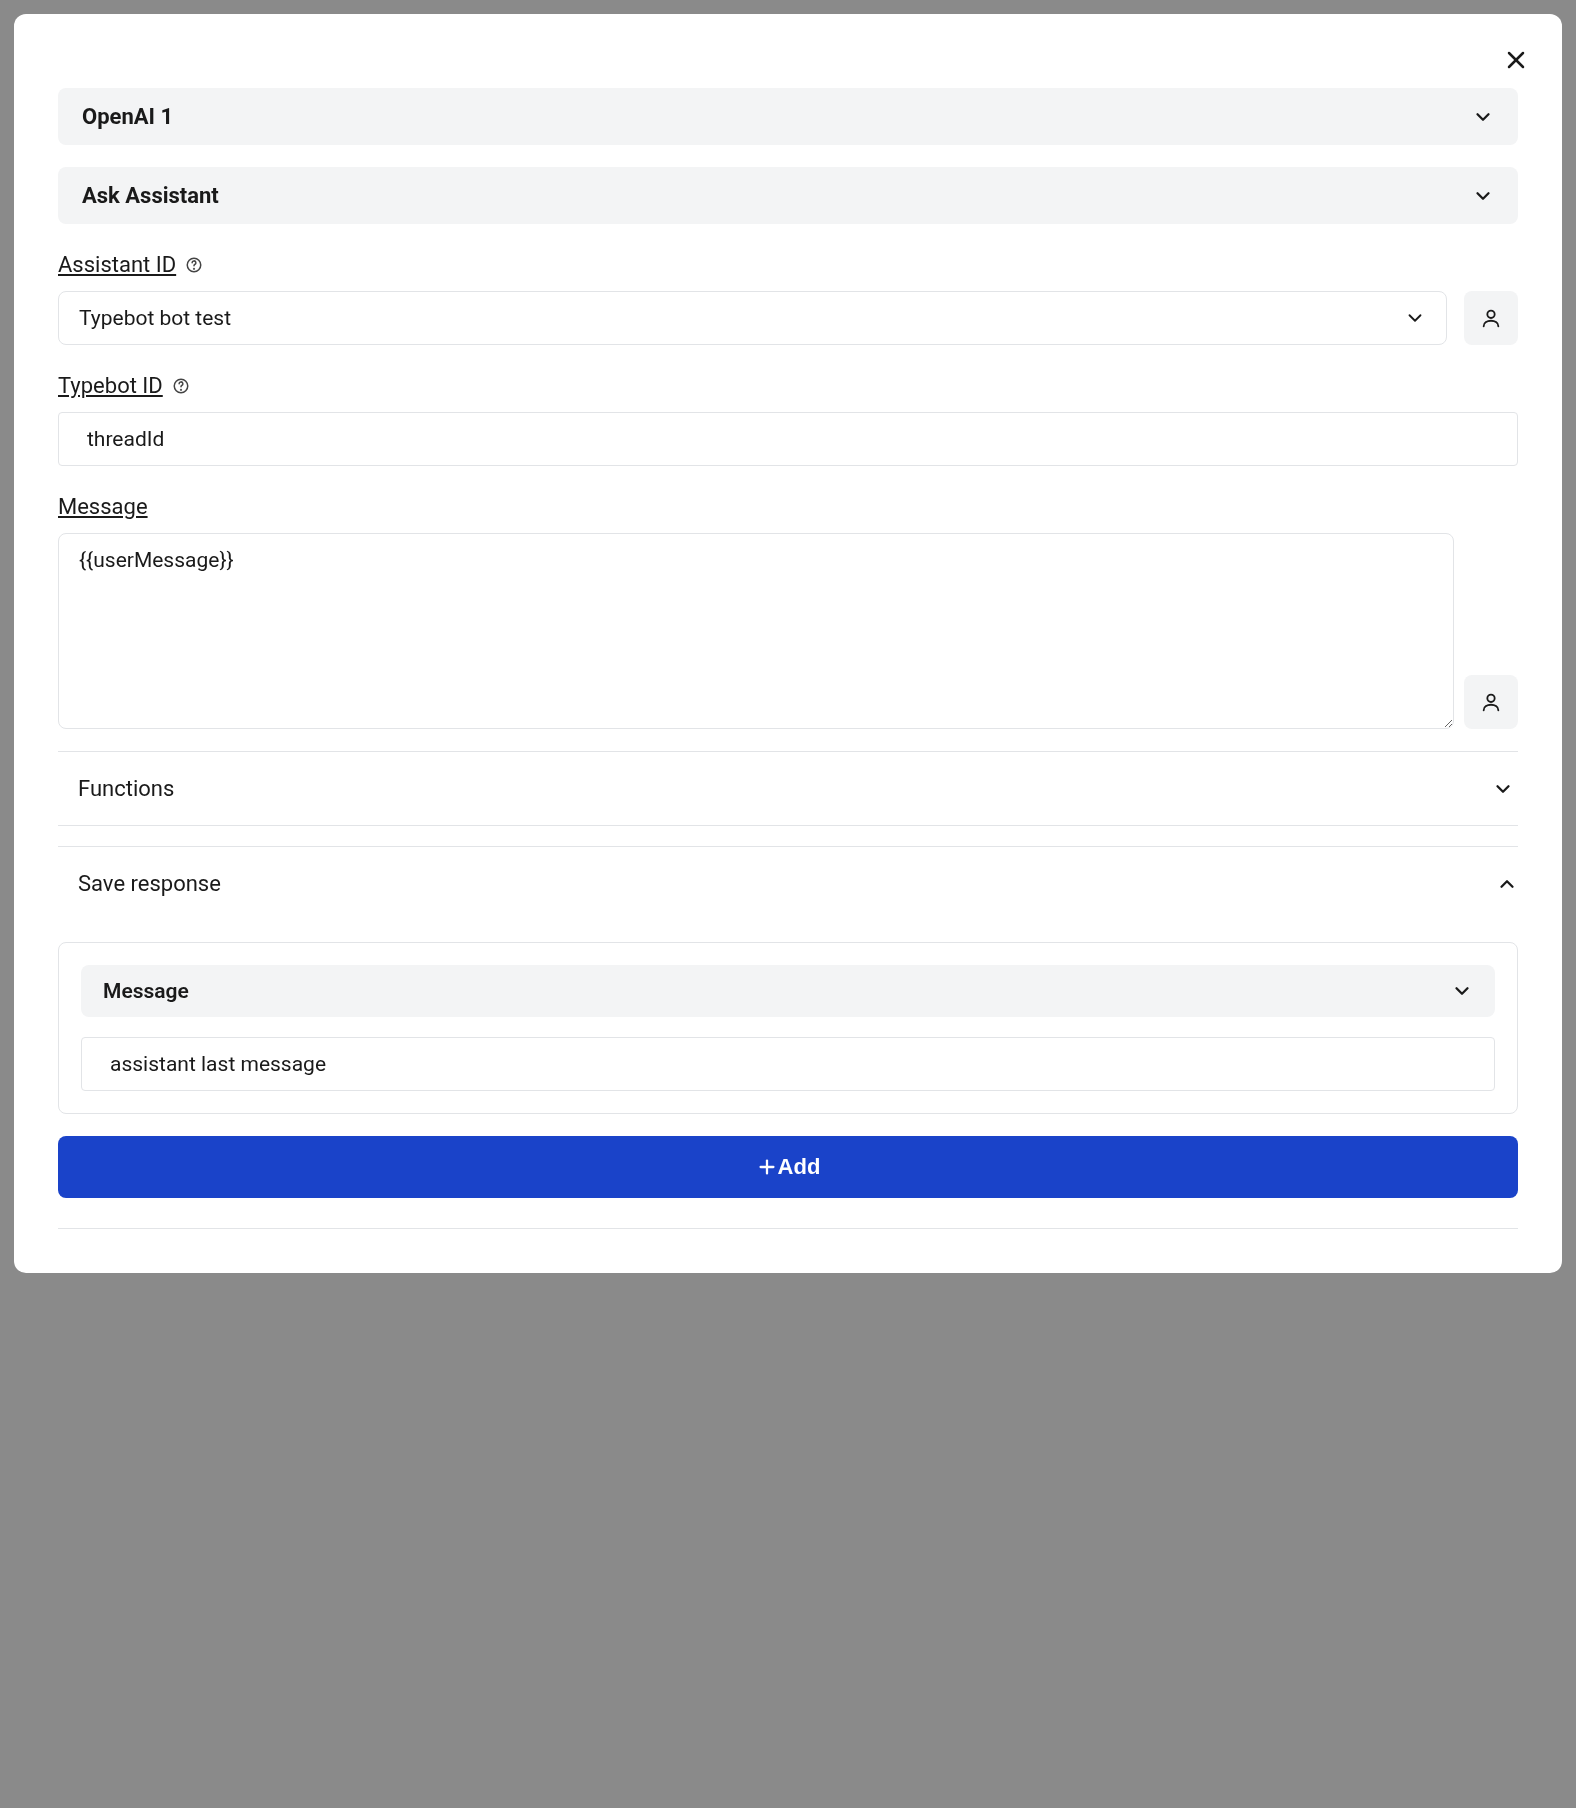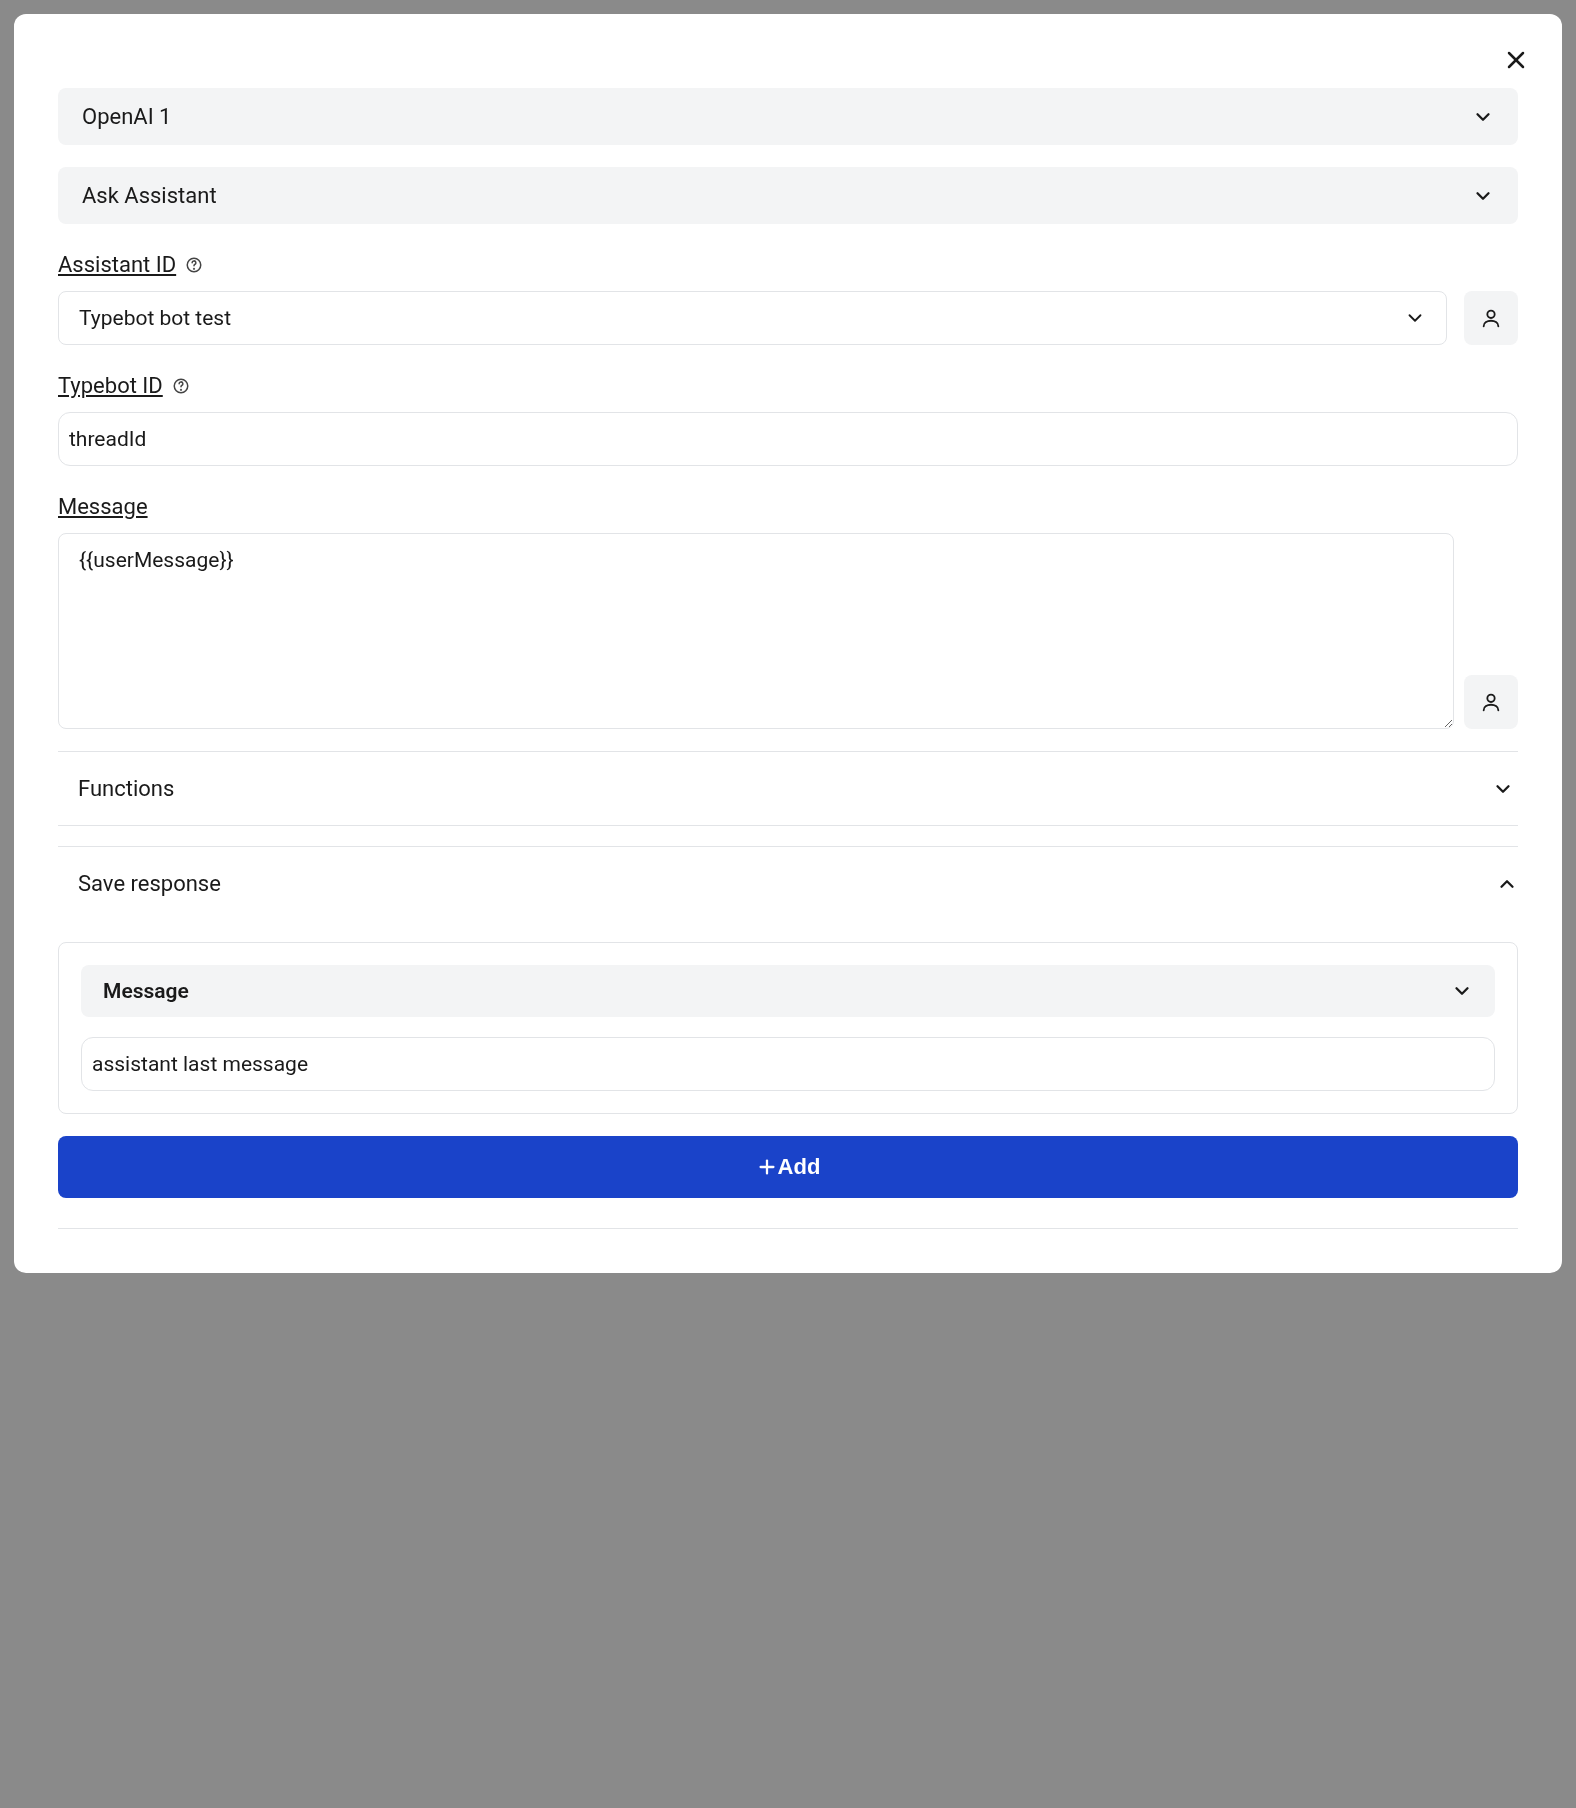--- a/index.html
+++ b/index.html
@@ -46,21 +46,21 @@
       border-radius: 8px;
       padding: 16px 24px;
       display: flex;
       align-items: center;
       justify-content: space-between;
       margin-bottom: 22px;
       cursor: pointer;
     }
     .dropdown-bar .label {
       font-size: 22px;
-      font-weight: 400;
+      font-weight: 700;
       color: #1a1a1a;
     }
     .chevron {
       width: 22px;
       height: 22px;
       flex-shrink: 0;
     }
     .field-group {
       margin-top: 28px;
     }
@@ -113,22 +113,22 @@
       cursor: pointer;
       border: none;
     }
     .icon-btn svg {
       width: 22px;
       height: 22px;
     }
     .text-input {
       width: 100%;
       border: 1px solid #e2e4e7;
-      border-radius: 12px;
-      padding: 14px 10px;
+      border-radius: 4px;
+      padding: 14px 28px;
       font-size: 21px;
       color: #1a1a1a;
       background: #fff;
       font-family: inherit;
     }
     .textarea-row {
       display: flex;
       gap: 10px;
       align-items: flex-end;
     }

